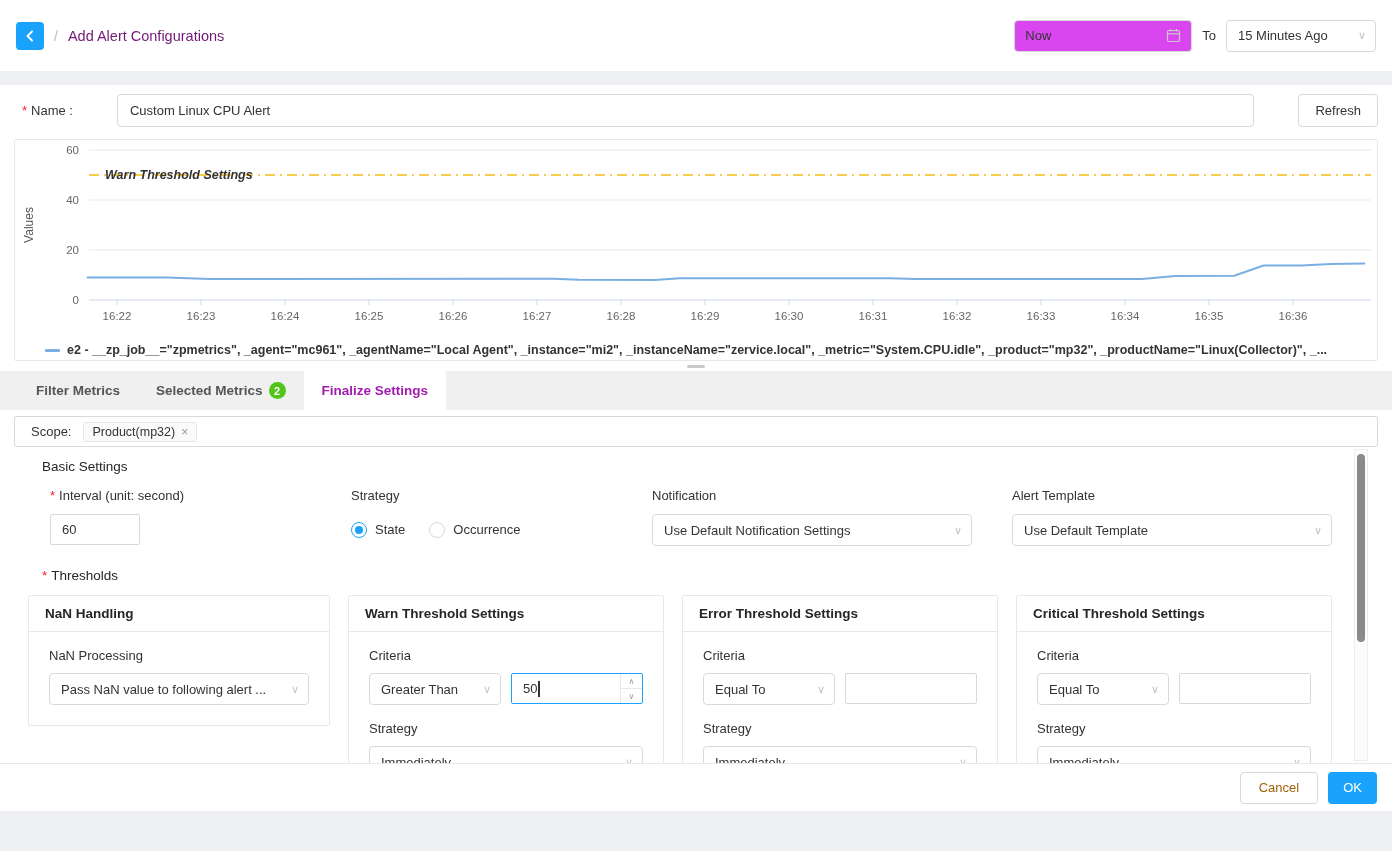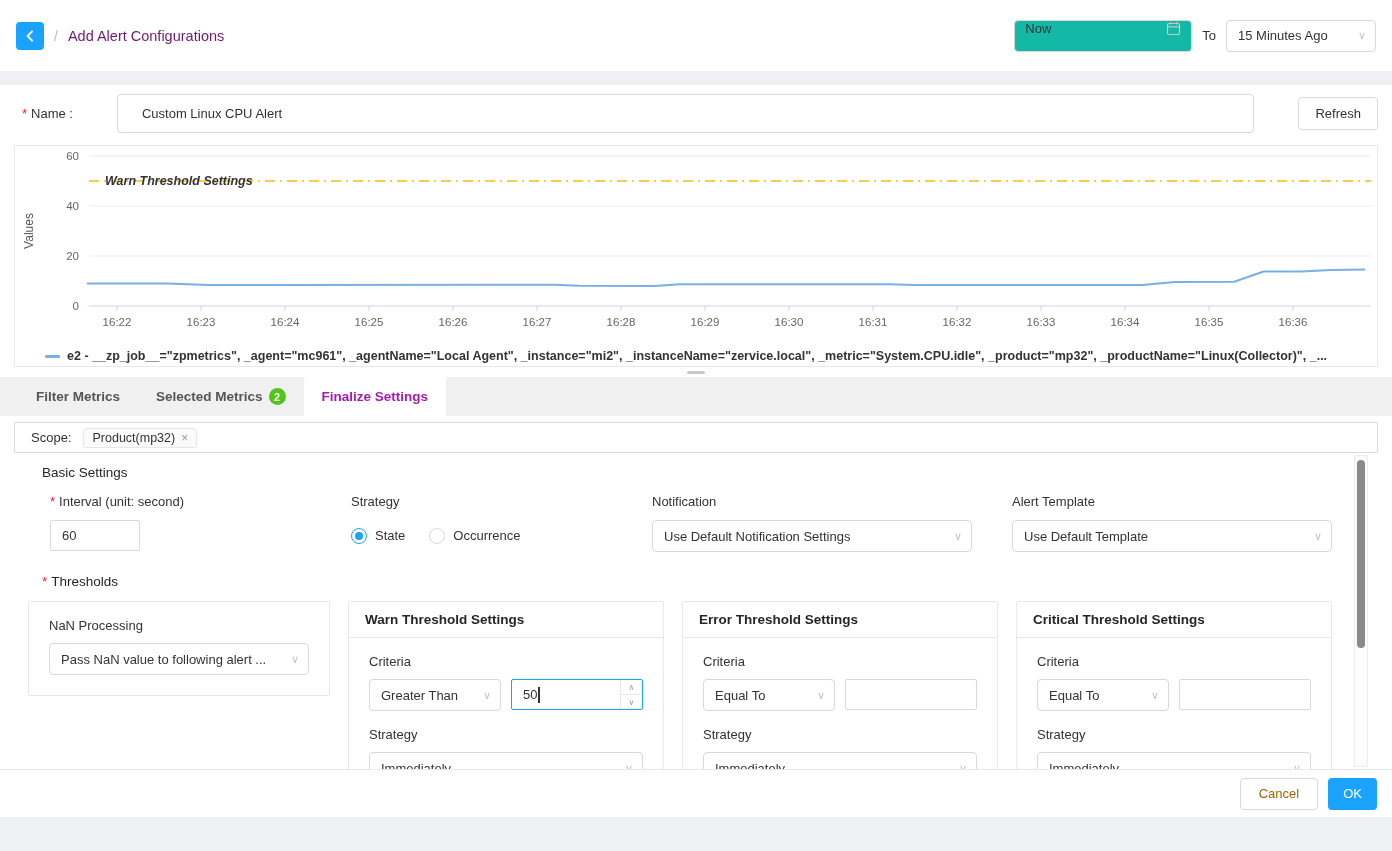--- a/index.html
+++ b/index.html
@@ -7,36 +7,36 @@
     font-family:"Liberation Sans", sans-serif; color:#333; font-size:13px; }
 
   
   .header { height:71px; background:#fff; display:flex; align-items:center; padding:0 16px; }
   .back-btn { width:28px; height:28px; border-radius:4px; background:#1aa3fc; border:none;
     display:flex; align-items:center; justify-content:center; cursor:pointer; }
   .crumb-sep { color:#bbb; margin:0 10px; font-size:14px; }
   .page-title { font-weight:normal; font-size:14.5px; color:#701a75; }
   .header-right { margin-left:auto; display:flex; align-items:center; }
   .time-input { width:178px; height:32px; border:1px solid #d9d9d9; border-radius:4px;
-    display:flex; padding:0 10px; background:#14b8a6; }
+    display:flex; align-items:center; padding:0 10px; background:#d946ef; }
   .time-input .val { flex:1; }
   .to-label { margin:0 10px; color:#333; }
   .select { position:relative; height:32px; border:1px solid #d9d9d9; border-radius:4px;
     background:#fff; display:flex; align-items:center; padding:0 26px 0 11px; cursor:pointer; }
   .select .chev { position:absolute; right:9px; color:#c3c3c3; font-size:11px; line-height:1; }
   .time-select { width:150px; }
 
   
   .panel { margin-top:14px; background:#fff; }
 
   .name-row { display:flex; align-items:center; padding:9px 14px 0 22px;gap:36px; }
   .req { color:#f5222d; margin-right:4px; }
   .name-label { white-space:nowrap; margin-right:8px; }
-  .name-input { flex:1; height:39px; border:1px solid #d9d9d9; border-radius:4px;
-    padding:0 24px; font-size:13px; color:#333; font-family:inherit; }
+  .name-input { flex:1; height:33px; border:1px solid #d9d9d9; border-radius:4px;
+    padding:0 12px; font-size:13px; color:#333; font-family:inherit; }
   .refresh-btn { margin-left:8px; height:33px; padding:0 16px; background:#fff;
     border:1px solid #d9d9d9; border-radius:4px; font-size:13px; color:#333; cursor:pointer; }
 
   
   .chart-box { margin:12px 14px 0; border:1px solid #e8e8e8; border-radius:2px; height:222px; }
   .chart-box svg { display:block; }
   .legend-row { display:flex; align-items:center; padding:0 14px 0 30px; height:20px;
     white-space:nowrap; overflow:hidden; }
   .legend-swatch { display:inline-block; width:15px; height:3px; border-radius:1px; margin-right:7px; flex:none; }
   .legend-text { font-size:12.5px; font-weight:bold; color:#333; overflow:hidden; text-overflow:ellipsis; }
@@ -267,20 +267,21 @@
             <span class="chev">∨</span>
           </div>
         </div>
       </div>
 
       <div class="thresh-heading"><span class="req">*</span><span>Thresholds</span></div>
 
       <div class="grid4">
 
         <div class="card short">
+          <div class="card-header">NaN Handling</div>
           <div class="card-body">
             <div class="card-label">NaN Processing</div>
             <div class="select sel-full">
               <span style="overflow:hidden;text-overflow:ellipsis;white-space:nowrap;">Pass NaN value to following alert ...</span>
               <span class="chev">∨</span>
             </div>
           </div>
         </div>
 
         <div class="card">

